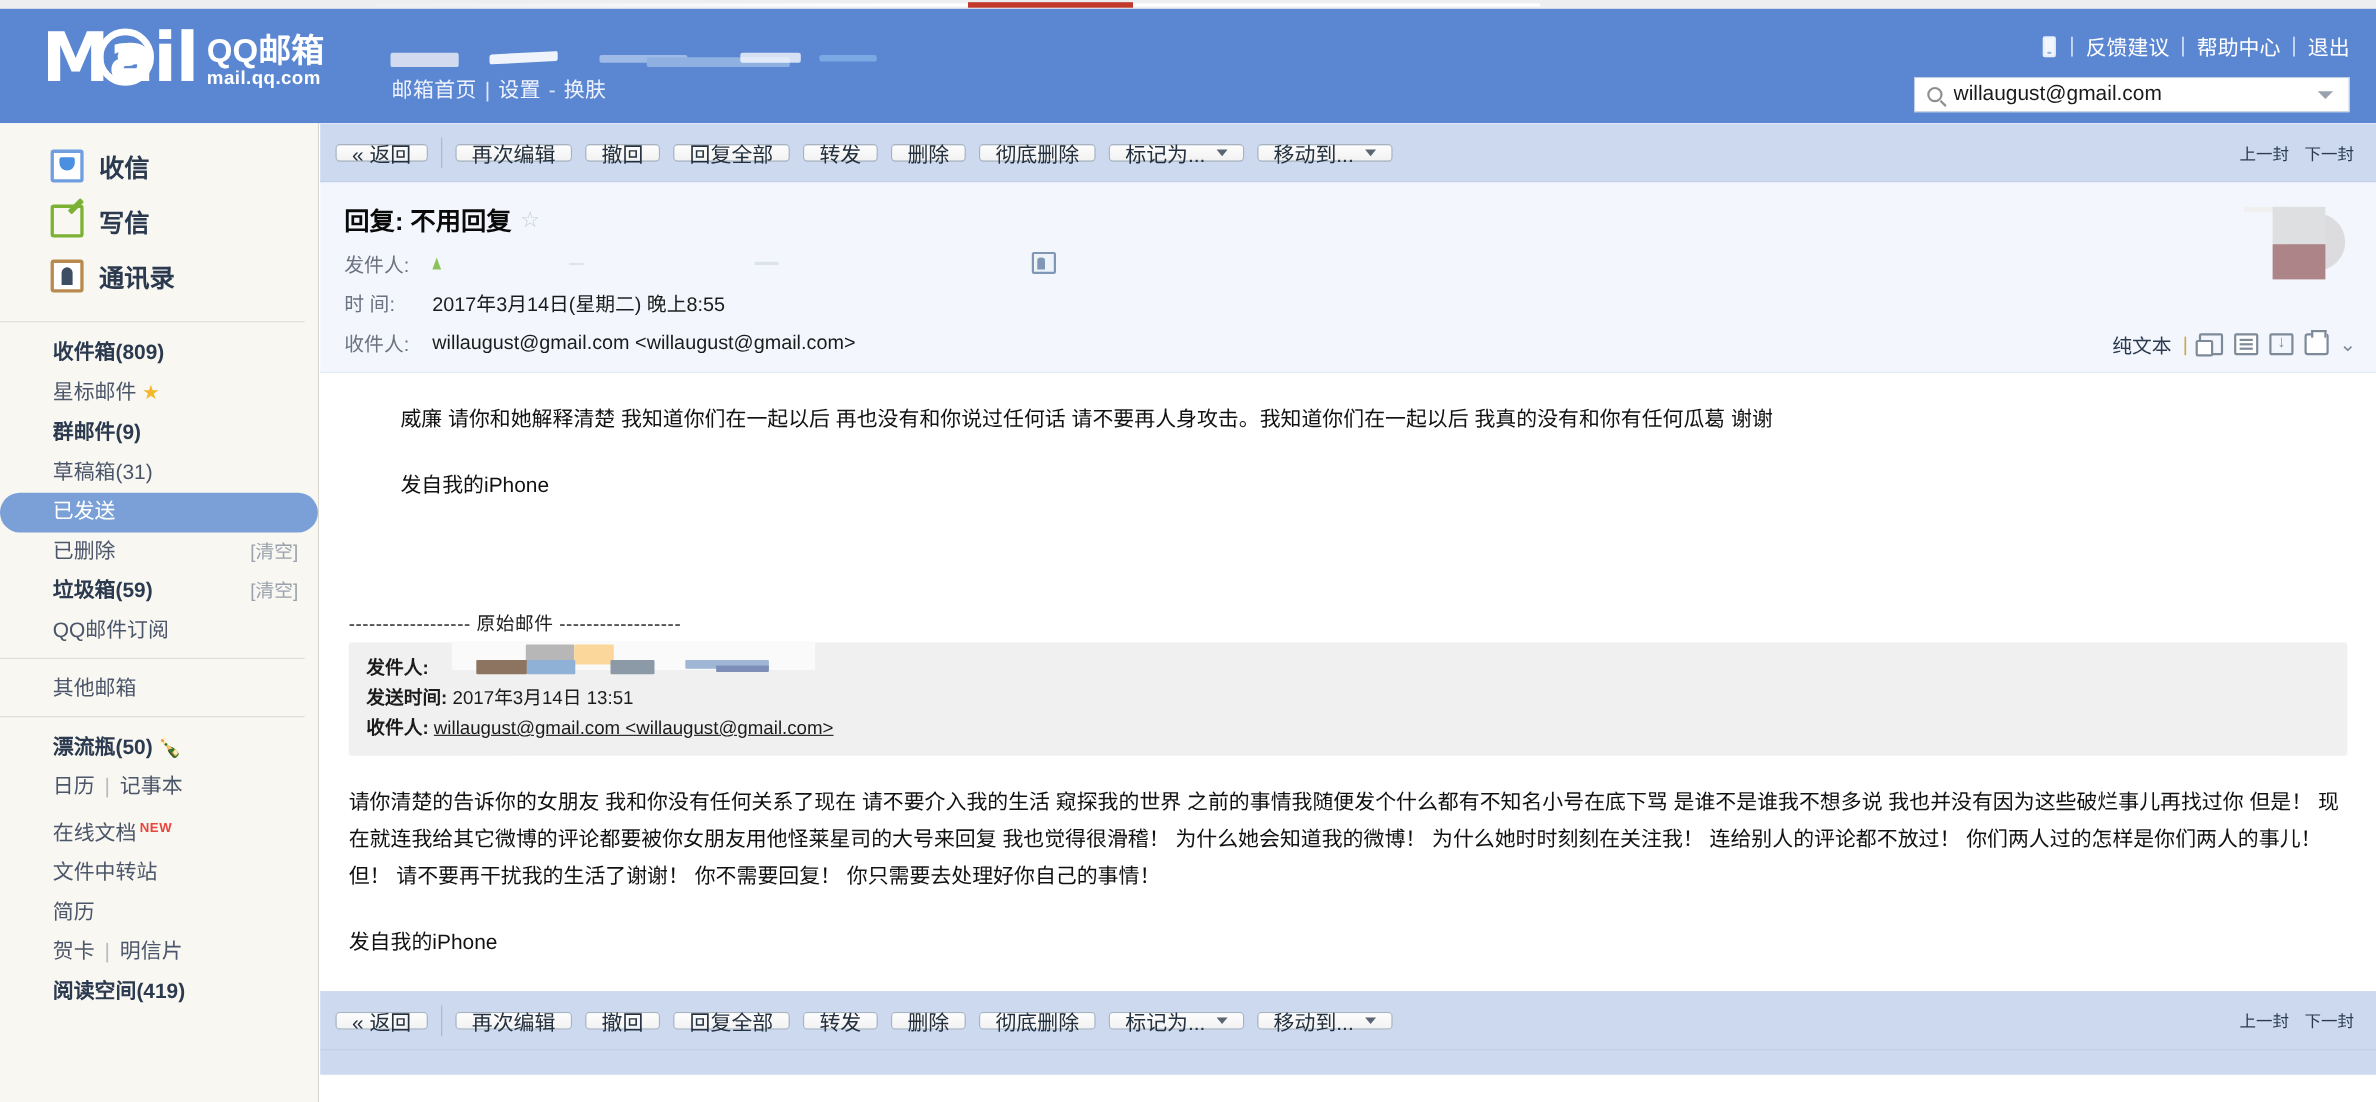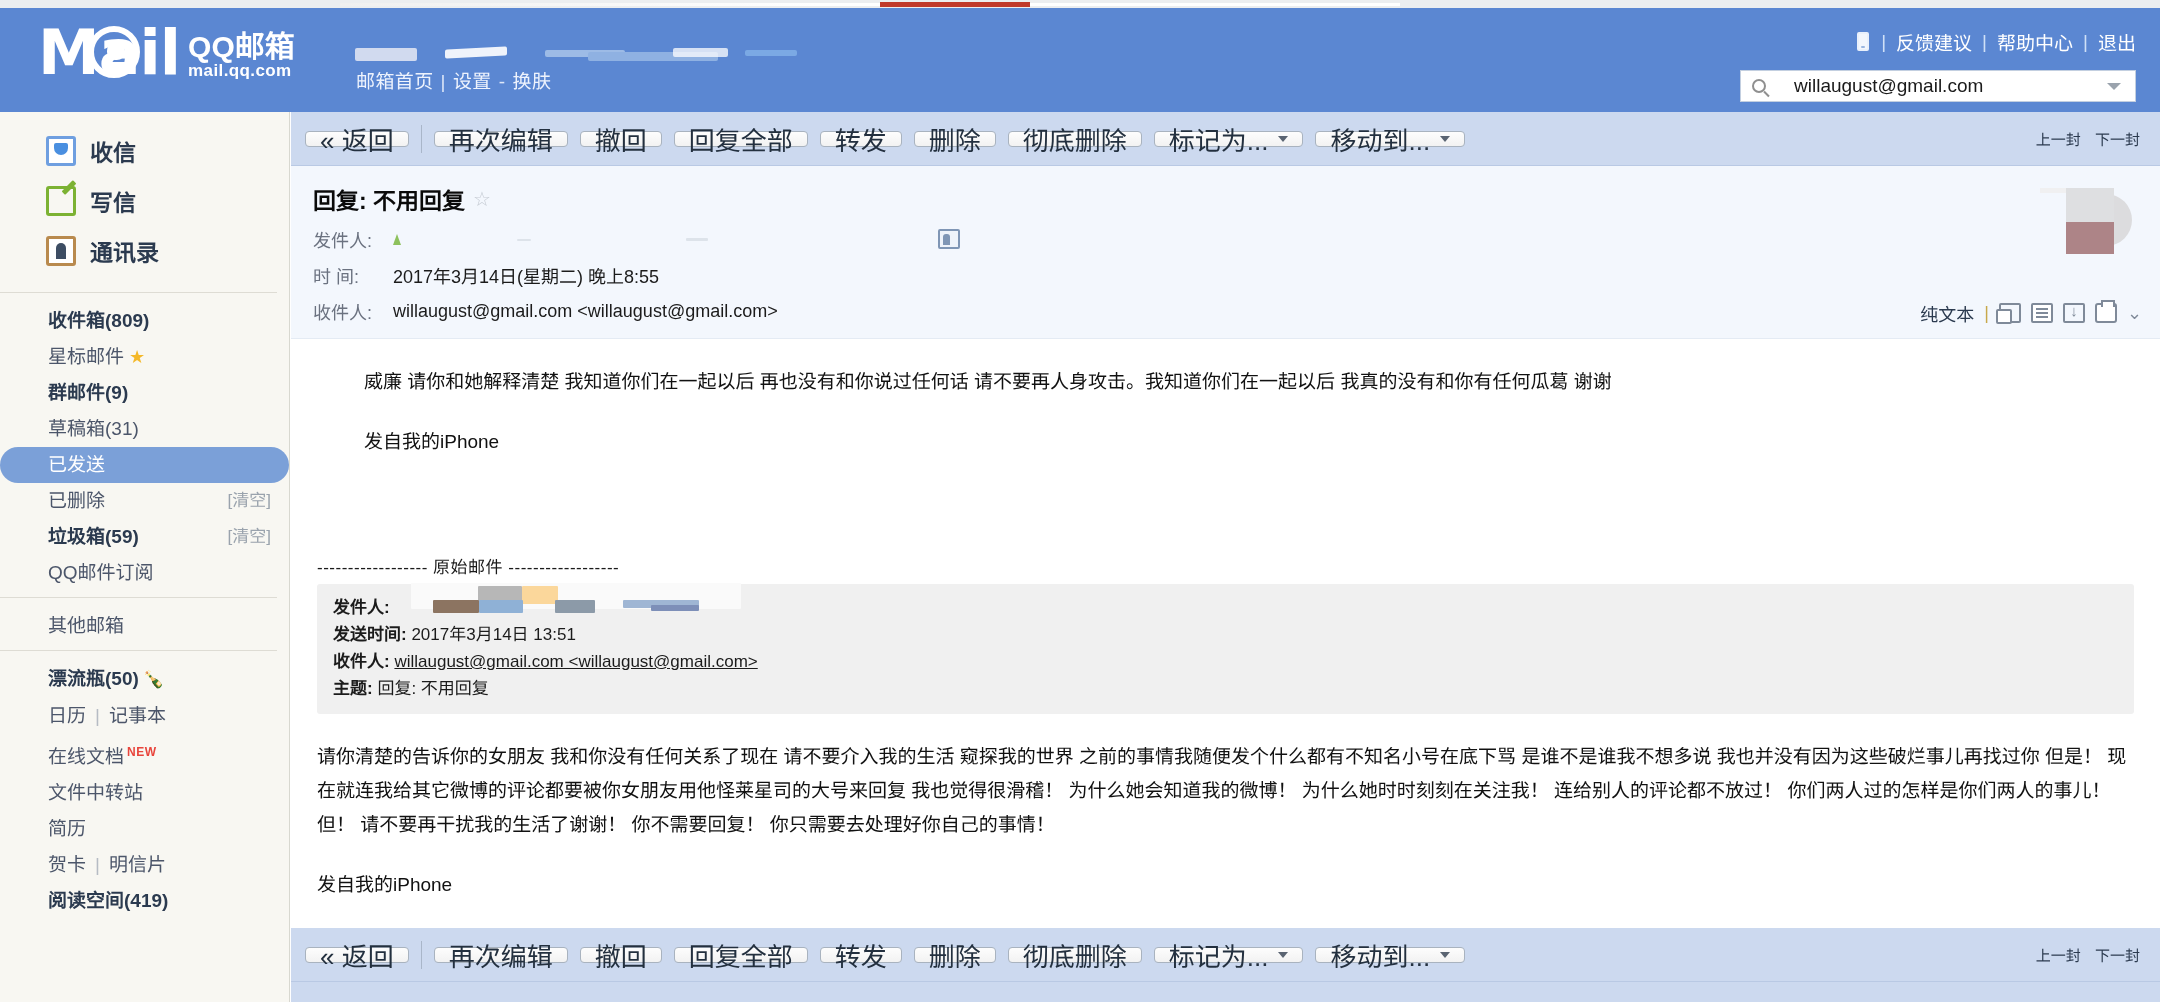--- a/index.html
+++ b/index.html
@@ -94,21 +94,21 @@
   }
   .searchbox .mag {
     width: 14px; height: 14px; border: 2px solid #8f8f8f; border-radius: 50%;
     margin-left: 11px; position: relative; flex: none;
   }
   .searchbox .mag:after {
     content: ""; position: absolute; right: -6px; bottom: -4px;
     width: 7px; height: 2px; background: #8f8f8f; transform: rotate(45deg);
   }
   .searchbox input {
-    border: 0; outline: 0; flex: 1; margin-left: 28px;
+    border: 0; outline: 0; flex: 1; margin-left: 10px;
     font-size: 19px; color: #1a1a1a; font-family: "Liberation Sans", sans-serif;
     background: transparent;
   }
   .searchbox .caret {
     width: 0; height: 0; border-left: 7px solid transparent; border-right: 7px solid transparent;
     border-top: 7px solid #9aa3ad; margin-right: 14px; flex: none;
   }
 
   
   .sidebar {
@@ -162,21 +162,21 @@
     position: absolute; left: 291px; top: 112px; right: 0; bottom: 0;
     background: #ffffff; overflow: hidden;
   }
   .toolbar {
     height: 54px; background: #ccd9ef; border-bottom: 1px solid #b9c9e4;
     display: flex; align-items: center; padding: 0 14px; position: relative;
   }
   .btn {
     height: 16px; background: linear-gradient(to bottom,#fdfdfd 0%,#f2f2f2 100%);
     border: 1px solid #a9b3bf; border-radius: 4px; padding: 0 14px;
-    font-size: 26px; color: #23303f; display: flex; align-items: center;
+    font-size: 19px; color: #23303f; display: flex; align-items: center;
     cursor: pointer; font-family: "Liberation Sans", sans-serif;
     margin-right: 12px; white-space: nowrap;
   }
   .btn.back { margin-right: 8px; }
   .vsep { width: 1px; height: 28px; background: #a9b6c9; margin: 0 12px 0 4px; }
   .btn .dd {
     width: 0; height: 0; border-left: 5px solid transparent; border-right: 5px solid transparent;
     border-top: 6px solid #5a6472; margin-left: 10px;
   }
   .nav-prev-next {
@@ -509,24 +509,20 @@
         <span class="bl qb6"></span><span class="bl qb7"></span>
       </div>
       <div class="quote-row">
         <b>发送时间:</b>
         <span>2017年3月14日 13:51</span>
       </div>
       <div class="quote-row">
         <b>收件人:</b>
         <a href="#">willaugust@gmail.com &lt;willaugust@gmail.com&gt;</a>
       </div>
-      <div class="quote-row">
-        <b>主题:</b>
-        <span>回复: 不用回复</span>
-      </div>
     </div>
 
     <div class="quote-body">
       <p>请你清楚的告诉你的女朋友 我和你没有任何关系了现在 请不要介入我的生活 窥探我的世界 之前的事情我随便发个什么都有不知名小号在底下骂 是谁不是谁我不想多说 我也并没有因为这些破烂事儿再找过你 但是！ 现在就连我给其它微博的评论都要被你女朋友用他怪莱星司的大号来回复 我也觉得很滑稽！ 为什么她会知道我的微博！ 为什么她时时刻刻在关注我！ 连给别人的评论都不放过！ 你们两人过的怎样是你们两人的事儿！ 但！ 请不要再干扰我的生活了谢谢！ 你不需要回复！ 你只需要去处理好你自己的事情！</p>
       <p>发自我的iPhone</p>
     </div>
 
     <div class="toolbar bottom-toolbar">
       <div class="btn back">« 返回</div>
       <div class="vsep"></div>

